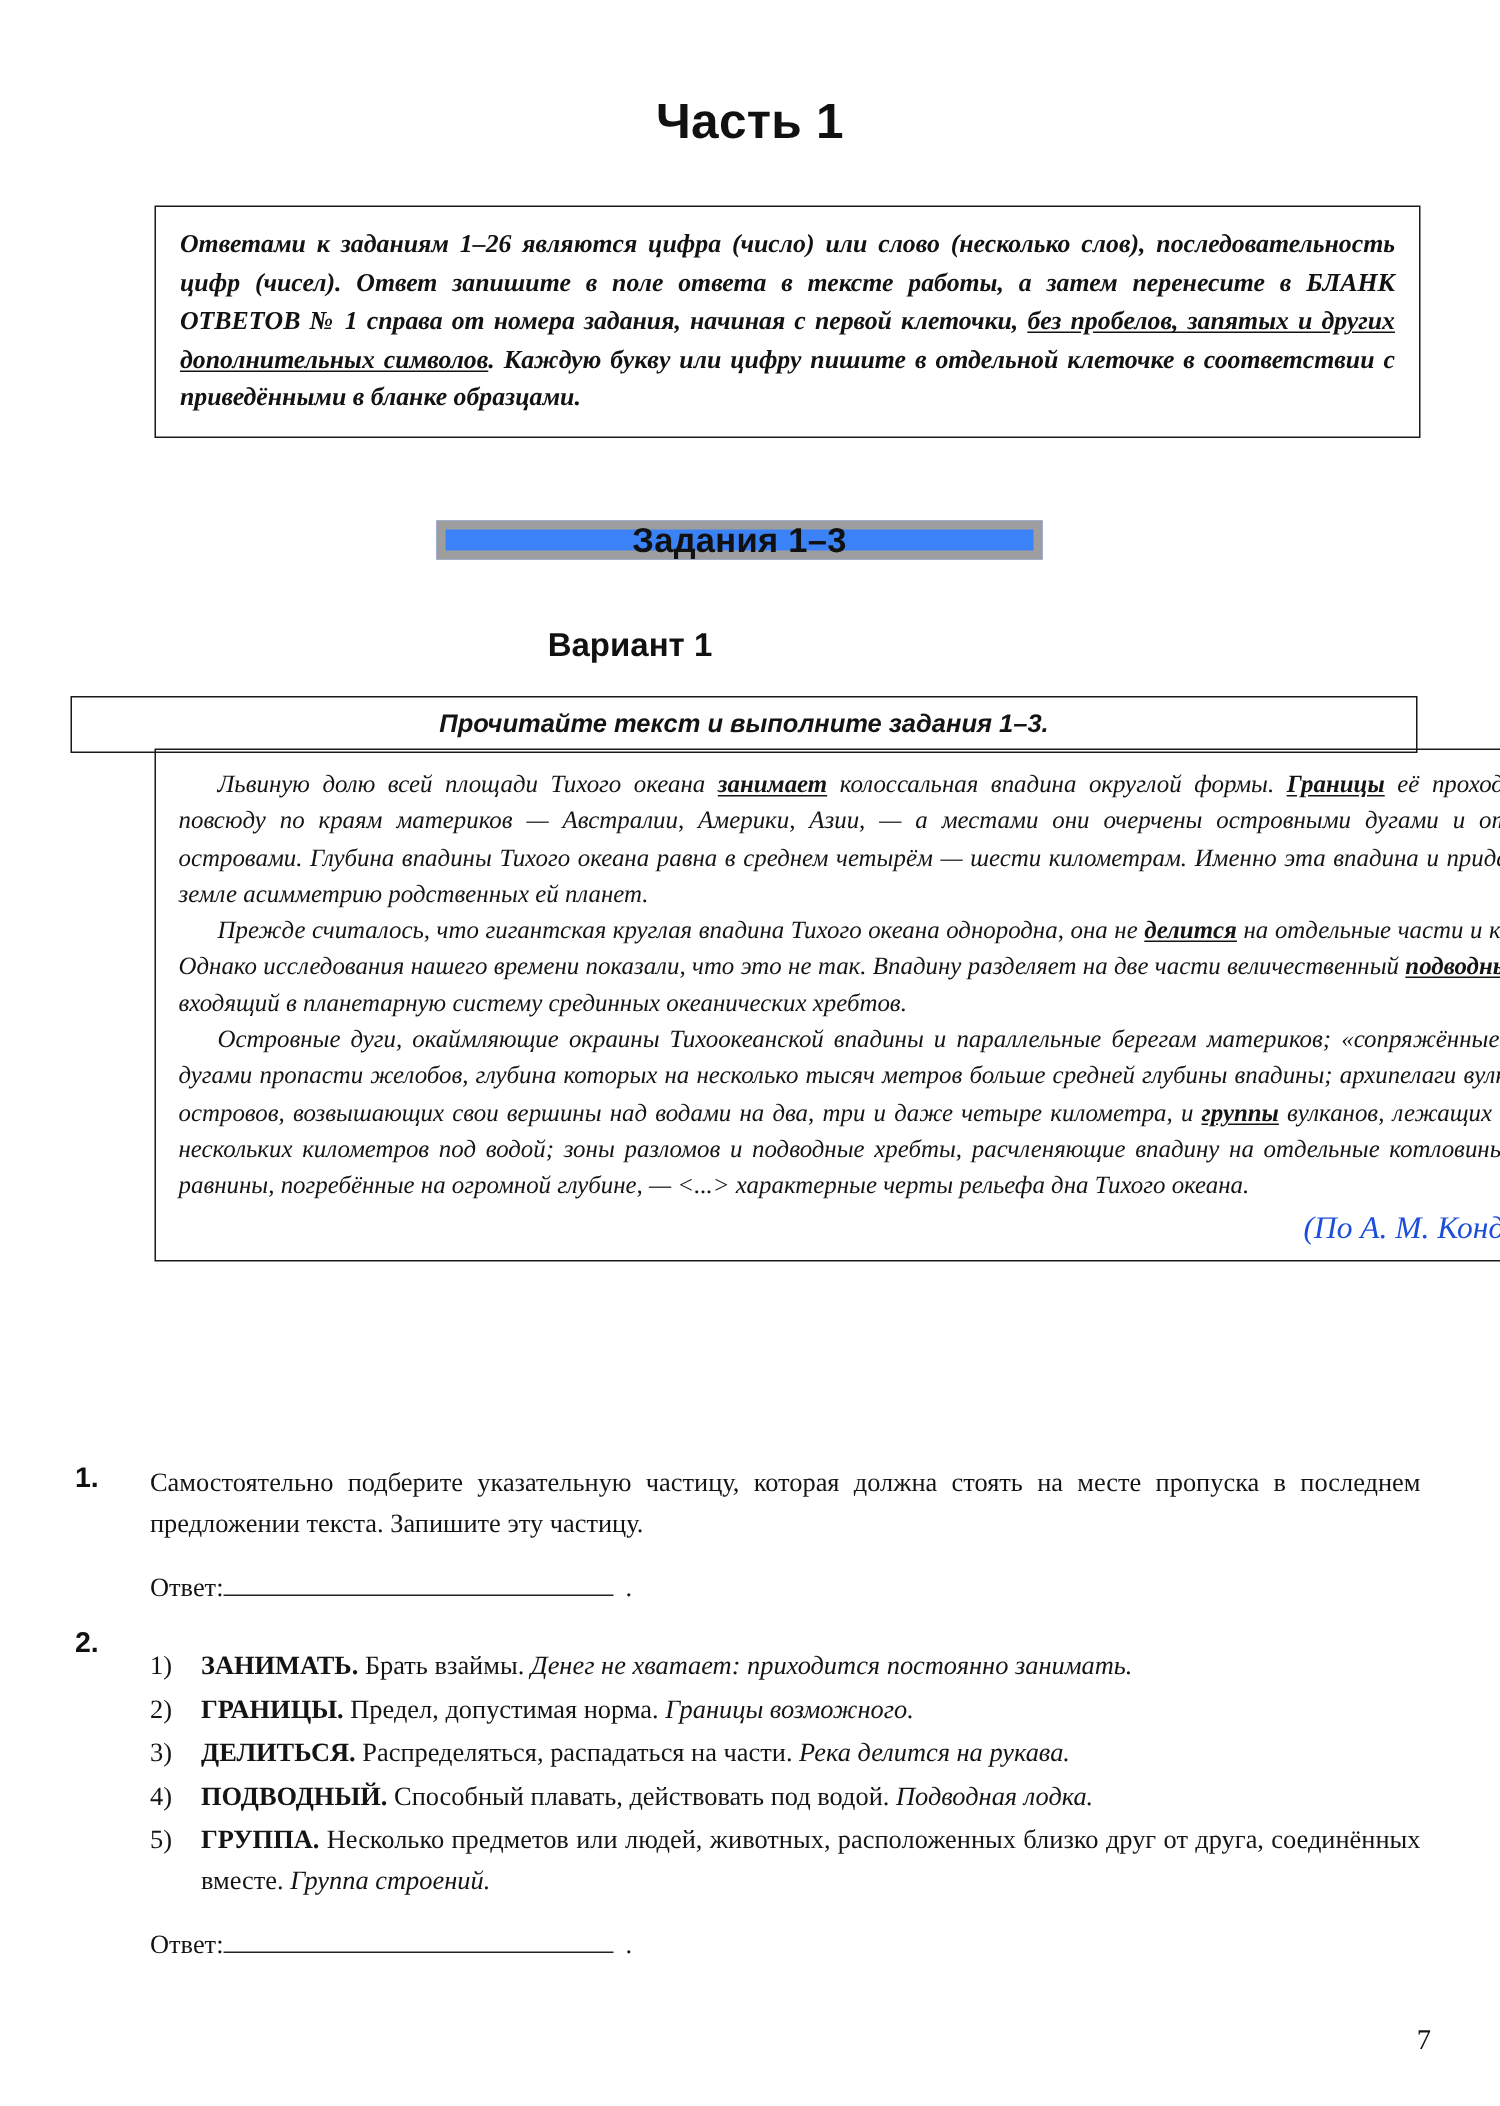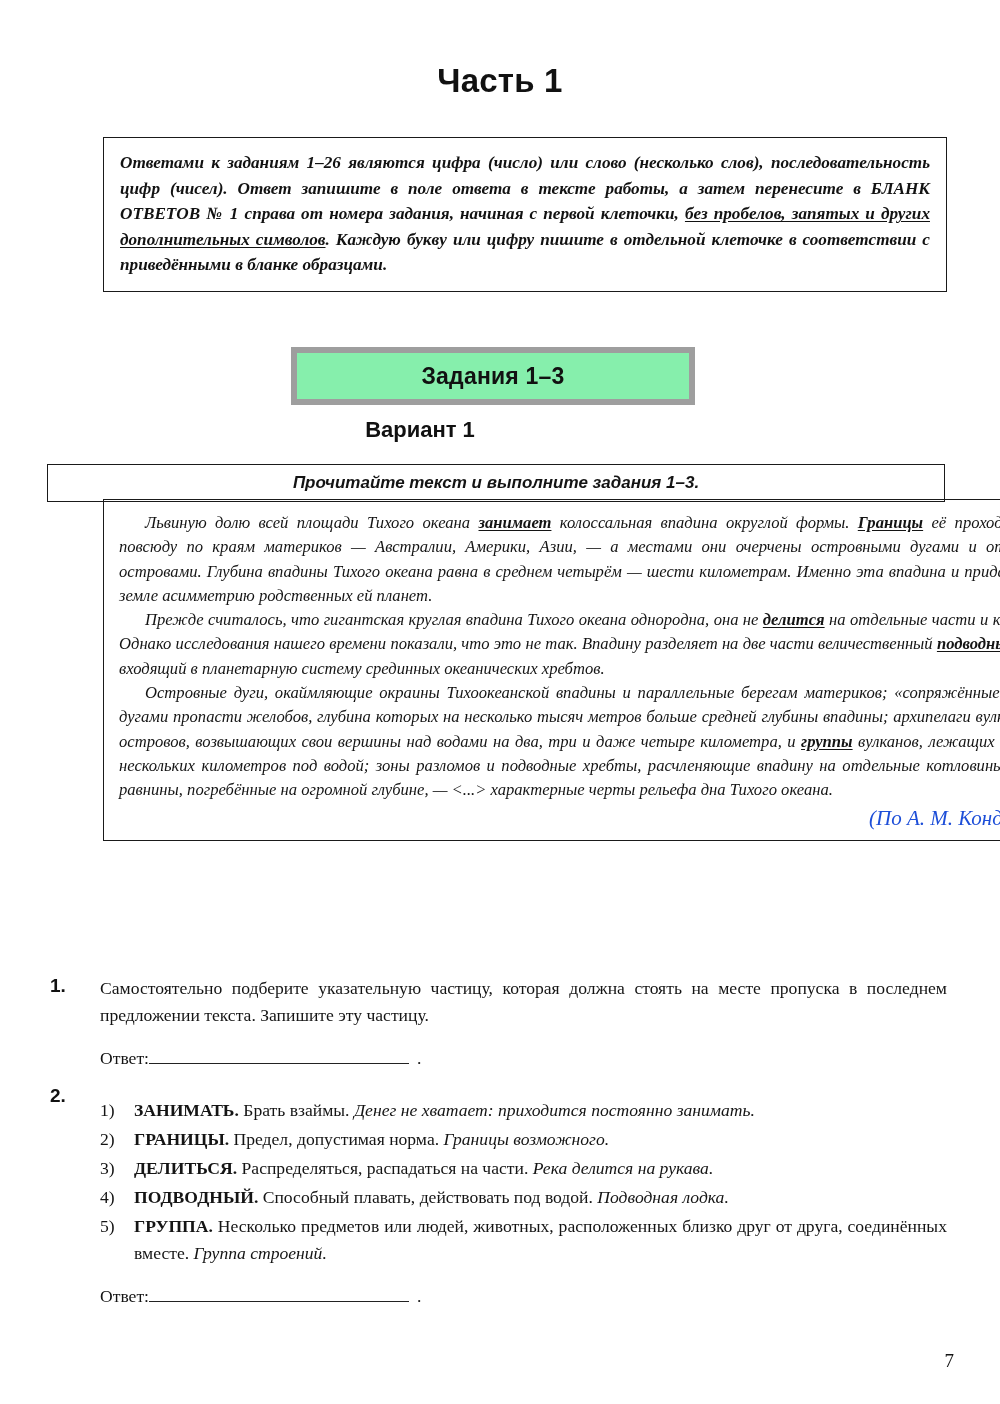--- a/index.html
+++ b/index.html
@@ -60,23 +60,23 @@
     hyphens: none;
   }
   .u { text-decoration: underline; text-underline-offset: 2px; }
 
   
   .tasks-frame {
     position: absolute;
     left: 291px;
     top: 347px;
     width: 404px;
-    height: 58px;
+    height: 26px;
     box-sizing: border-box;
-    background: #86efac;
+    background: #3b82f6;
     border: 6px solid #9e9e9e;
     display: flex;
     align-items: center;
     justify-content: center;
   }
   .tasks-label {
     font-family: "Liberation Sans", sans-serif;
     font-weight: bold;
     font-size: 23px;
     color: #111;

